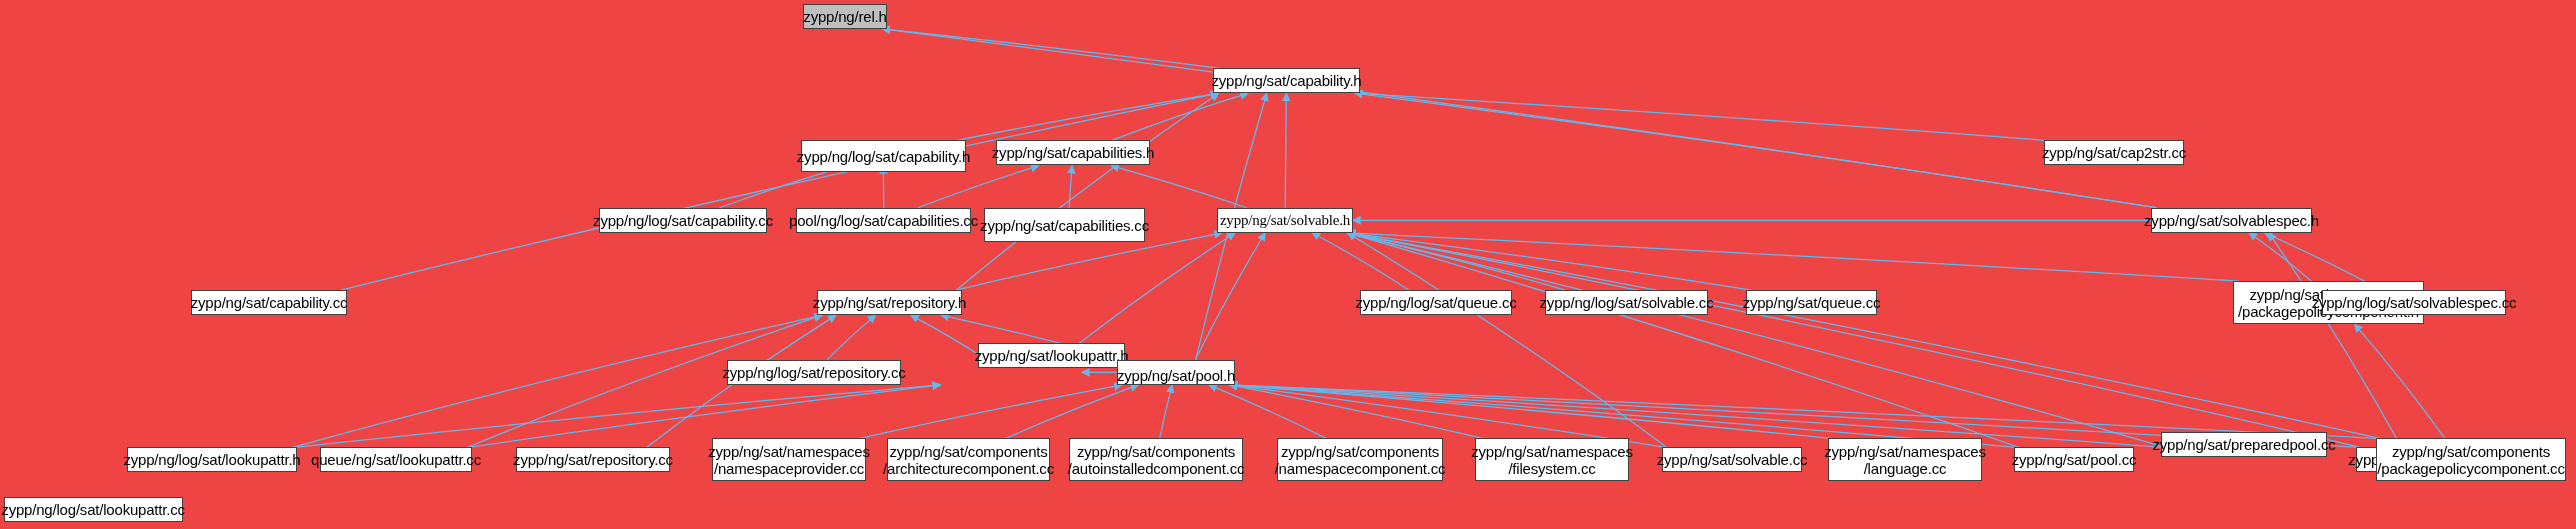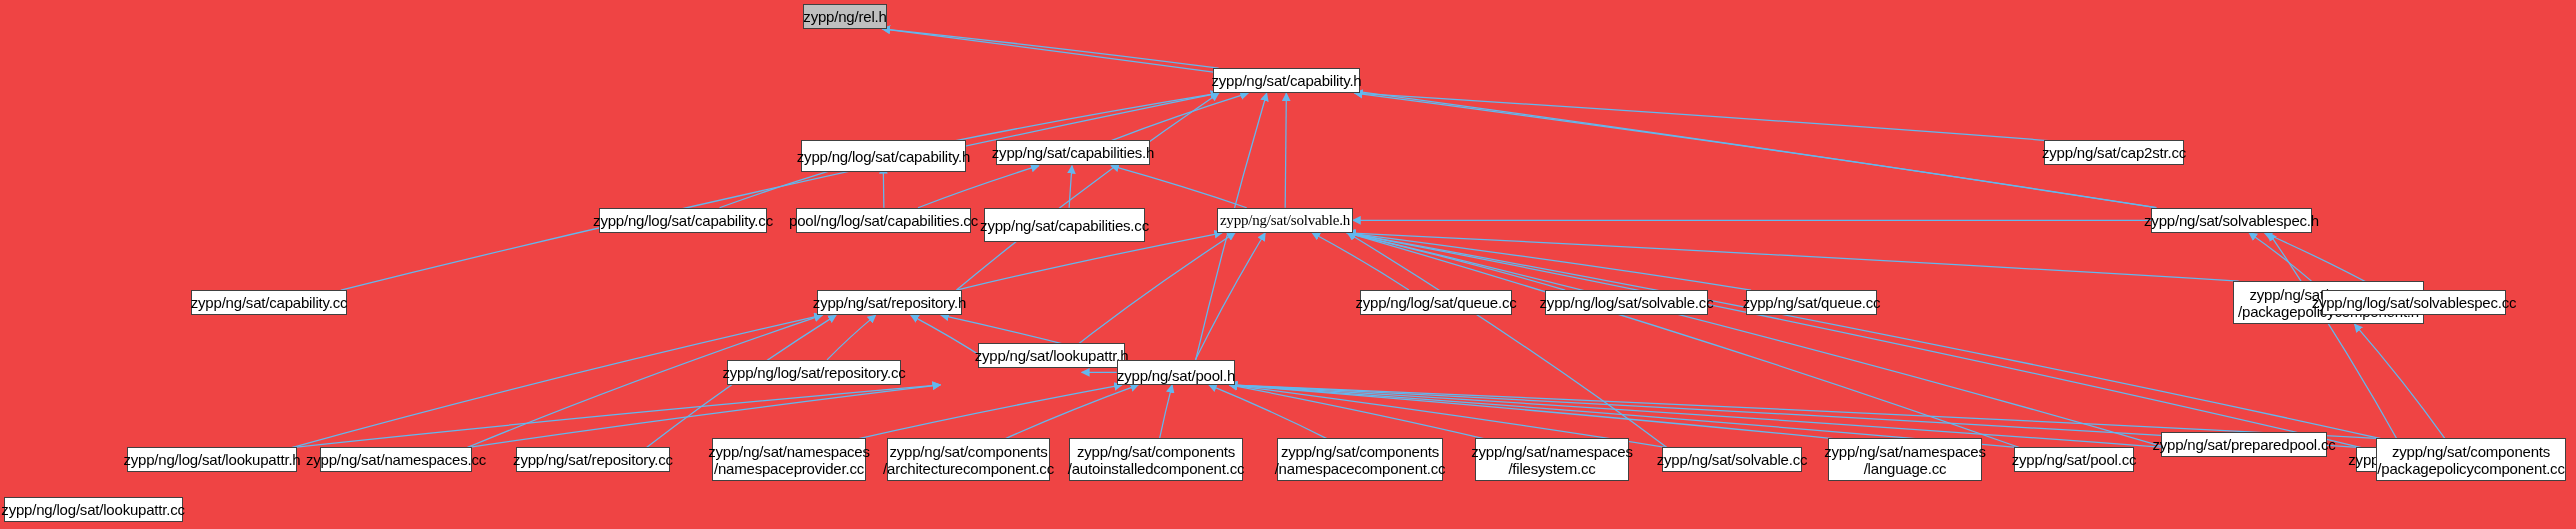--- a/index.html
+++ b/index.html
@@ -126,21 +126,21 @@
       <div class="node" title="zypp/ng/sat/repository.h" style="left: 817px; top: 290px; width: 145px; height: 25px;"><span class="line1">zypp/ng/sat/repository.h</span></div>
       <div class="node" title="zypp/ng/log/sat/queue.cc" style="left: 1360px; top: 290px; width: 152px; height: 25px;"><span class="line1">zypp/ng/log/sat/queue.cc</span></div>
       <div class="node" title="zypp/ng/log/sat/solvable.cc" style="left: 1545px; top: 290px; width: 163px; height: 25px;"><span class="line1">zypp/ng/log/sat/solvable.cc</span></div>
       <div class="node" title="zypp/ng/sat/queue.cc" style="left: 1746px; top: 290px; width: 131px; height: 25px;"><span class="line1">zypp/ng/sat/queue.cc</span></div>
       <div class="node" title="zypp/ng/sat/components/packagepolicycomponent.h" style="left: 2233px; top: 281px; width: 191px; height: 43px;"><span class="line1">zypp/ng/sat/components</span><span class="line2">/packagepolicycomponent.h</span></div>
       <div class="node" title="zypp/ng/log/sat/solvablespec.cc" style="left: 2322px; top: 290px; width: 184px; height: 25px;"><span class="line1">zypp/ng/log/sat/solvablespec.cc</span></div>
       <div class="node" title="zypp/ng/log/sat/repository.cc" style="left: 727px; top: 360px; width: 174px; height: 25px;"><span class="line1">zypp/ng/log/sat/repository.cc</span></div>
       <div class="node" title="zypp/ng/sat/lookupattr.h" style="left: 935px; top: 343px; width: 147px; height: 25px; margin-left: 43px;"><span class="line1">zypp/ng/sat/lookupattr.h</span></div>
       <div class="node" title="zypp/ng/sat/pool.h" style="left: 1117px; top: 360px; width: 118px; height: 25px; justify-content: flex-end;"><span class="line1">zypp/ng/sat/pool.h</span></div>
       <div class="node" title="zypp/ng/log/sat/lookupattr.h" style="left: 127px; top: 447px; width: 170px; height: 25px;"><span class="line1">zypp/ng/log/sat/lookupattr.h</span></div>
-      <div class="node" title="zypp/ng/sat/lookupattr.cc" style="left: 320px; top: 447px; width: 152px; height: 25px;"><span class="line1">zypp/ng/sat/namespaces.cc</span></div>
+      <div class="node" title="zypp/ng/sat/lookupattr.cc" style="left: 320px; top: 447px; width: 152px; height: 25px;"><span class="line1">queue/ng/sat/lookupattr.cc</span></div>
       <div class="node" title="zypp/ng/sat/repository.cc" style="left: 516px; top: 447px; width: 154px; height: 25px;"><span class="line1">zypp/ng/sat/repository.cc</span></div>
       <div class="node" title="zypp/ng/sat/namespaces/namespaceprovider.cc" style="left: 712px; top: 438px; width: 154px; height: 43px;"><span class="line1">zypp/ng/sat/namespaces</span><span class="line2">/namespaceprovider.cc</span></div>
       <div class="node" title="zypp/ng/sat/components/architecturecomponent.cc" style="left: 887px; top: 438px; width: 163px; height: 43px;"><span class="line1">zypp/ng/sat/components</span><span class="line2">/architecturecomponent.cc</span></div>
       <div class="node" title="zypp/ng/sat/components/autoinstalledcomponent.cc" style="left: 1069px; top: 438px; width: 174px; height: 43px;"><span class="line1">zypp/ng/sat/components</span><span class="line2">/autoinstalledcomponent.cc</span></div>
       <div class="node" title="zypp/ng/sat/components/namespacecomponent.cc" style="left: 1277px; top: 438px; width: 166px; height: 43px;"><span class="line1">zypp/ng/sat/components</span><span class="line2">/namespacecomponent.cc</span></div>
       <div class="node" title="zypp/ng/sat/namespaces/filesystem.cc" style="left: 1475px; top: 438px; width: 154px; height: 43px;"><span class="line1">zypp/ng/sat/namespaces</span><span class="line2">/filesystem.cc</span></div>
       <div class="node" title="zypp/ng/sat/solvable.cc" style="left: 1662px; top: 447px; width: 140px; height: 25px;"><span class="line1">zypp/ng/sat/solvable.cc</span></div>
       <div class="node" title="zypp/ng/sat/namespaces/language.cc" style="left: 1828px; top: 438px; width: 154px; height: 43px;"><span class="line1">zypp/ng/sat/namespaces</span><span class="line2">/language.cc</span></div>
       <div class="node" title="zypp/ng/sat/pool.cc" style="left: 2014px; top: 447px; width: 120px; height: 25px;"><span class="line1">zypp/ng/sat/pool.cc</span></div>
       <div class="node" title="zypp/ng/sat/preparedpool.cc" style="left: 2161px; top: 432px; width: 166px; height: 25px;"><span class="line1">zypp/ng/sat/preparedpool.cc</span></div>

